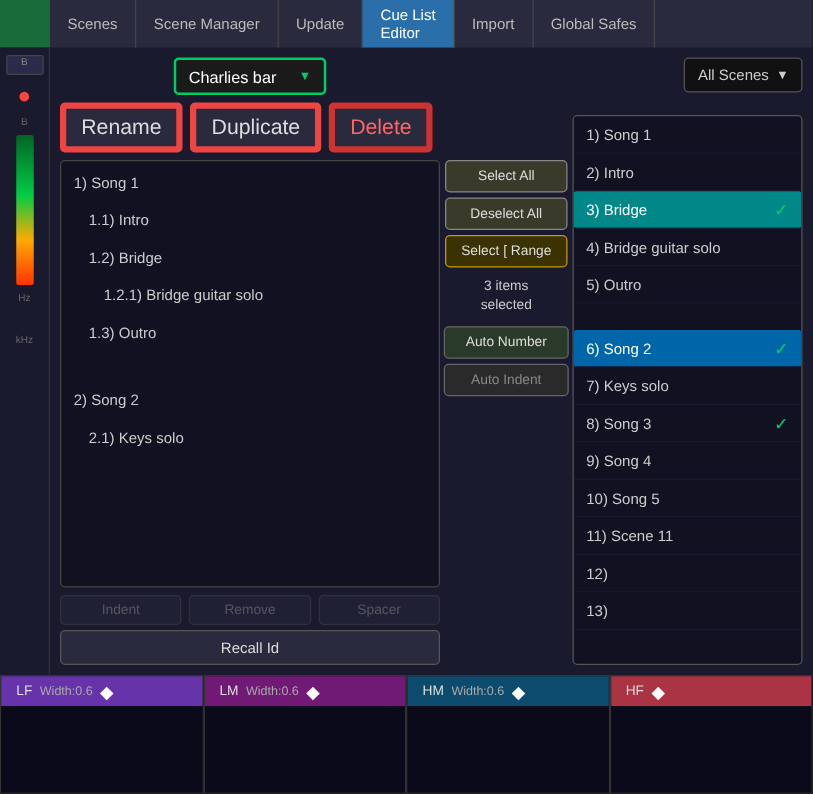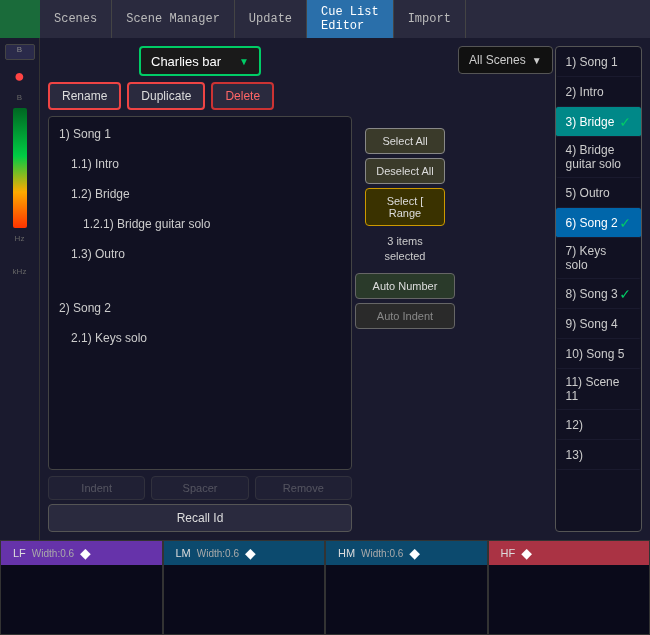--- a/index.html
+++ b/index.html
@@ -80,22 +80,22 @@
       display: flex;
       flex-direction: column;
       gap: 6px;
     }
 
     
     .right-panel {
       flex: 1;
       padding: 8px;
       display: flex;
-      flex-direction: row;
-      gap: 2px;
+      flex-direction: column;
+      gap: 18px;
     }
 
     
     .dropdown-btn {
       background: #1a1a1a;
       border: 2px solid #00cc66;
       border-radius: 4px;
       color: #fff;
       padding: 4px 10px;
       cursor: pointer;
@@ -112,22 +112,22 @@
 
     
     .action-row {
       display: flex;
       gap: 6px;
     }
     .btn {
       padding: 5px 12px;
       border-radius: 4px;
       cursor: pointer;
-      font-size: 12px;
-      border: 2px solid #ef4444;
+      font-size: 17px;
+      border: 5px solid #ef4444;
       color: #ddd;
       background: #2a2a3e;
     }
     .btn.btn-delete {
       border-color: #cc3333;
       color: #ff6666;
     }
 
     
     .scene-list {
@@ -197,21 +197,21 @@
     .select-panel {
       width: 90px;
       display: flex;
       flex-direction: column;
       align-items: center;
       padding: 8px 4px;
       gap: 4px;
       padding-top: 90px;
     }
     .select-btn {
-      width: 80px;
+      width: 98px;
       padding: 6px 4px;
       border-radius: 4px;
       cursor: pointer;
       font-size: 11px;
       border: 1px solid #888;
       color: #ddd;
       background: #3a3a2a;
       text-align: center;
     }
     .select-btn.select-range {
@@ -279,20 +279,21 @@
       justify-content: space-between;
       border-bottom: 1px solid #1a1a2e;
     }
     .cue-item.selected {
       background: #008888;
       color: #fff;
     }
     .cue-item.selected-blue {
       background: #0066aa;
       color: #fff;
+      margin-top: 21px;
     }
     .cue-item .check {
       color: #00cc66;
       font-size: 14px;
     }
 
     
     .panel-body {
       display: flex;
       flex: 1;
@@ -314,21 +315,21 @@
     .channel-header {
       display: flex;
       align-items: center;
       padding: 3px 12px;
       height: 24px;
       font-size: 11px;
       color: #ddd;
       gap: 6px;
     }
     .channel-header.lf { background: #6633aa; }
-    .channel-header.lm { background: #0c4a6e; }
+    .channel-header.lm { background: #701a75; }
     .channel-header.hm { background: #0c4a6e; text-align: center; }
     .channel-header.hf { background: #aa3344; }
     .channel-body {
       flex: 1;
       background: #0a0a1a;
     }
     .width-label {
       font-size: 10px;
       color: #aaa;
     }
@@ -339,38 +340,38 @@
 
     
     ::-webkit-scrollbar { width: 6px; }
     ::-webkit-scrollbar-track { background: #1a1a2e; }
     ::-webkit-scrollbar-thumb { background: #444; border-radius: 3px; }
 
     .header-top {
       display: flex;
       align-items: stretch;
       height: 38px;
-      font-family: Liberation Mono, monospace;
     }
   </style>
 </head>
 <body>
 
 <div style="width:650px;height:635px;overflow:hidden;display:flex;flex-direction:column;">
 
   <div class="header-top">
     <div class="top-bar-left"></div>
     <div id="nav-tabs" style="display:flex;flex:1;background:#2a2a3e;">
 
     <div class="nav-tab" style="white-space: pre;">Scenes</div>
         <div class="nav-tab" style="white-space: pre;">Scene Manager</div>
         <div class="nav-tab" style="white-space: pre;">Update</div>
         <div class="nav-tab active" style="white-space: pre;">Cue List
 Editor</div>
         <div class="nav-tab" style="white-space: pre;">Import</div>
+        <div class="nav-tab" style="white-space: pre;">Global Safes</div>
       </div>
   </div>
 
   <div class="panel-body" style="flex:1;overflow:hidden;">
 
     <div class="left-strip">
       <div class="left-strip-btn">B</div>
       <div style="color:#ff4444;font-size:18px;margin:4px 0;">●</div>
       <div class="left-strip-label">B</div>
       <div class="left-strip-meter"></div>
@@ -403,22 +404,22 @@
           <div class="scene-item indent1">1.3)  Outro</div>
           <div class="scene-item empty"></div>
           <div class="scene-item">2)  Song 2</div>
           <div class="scene-item indent1">2.1)  Keys solo</div>
           <div class="scene-item empty"></div>
         </div>
 
       <div class="center-bottom">
         <div class="side-btns">
           <div class="side-btn disabled">Indent</div>
+          <div class="side-btn disabled">Remove</div>
           <div class="side-btn disabled">Spacer</div>
-          <div class="side-btn disabled">Remove</div>
         </div>
         <div class="renumber-row">
           <div class="renumber-btn">Recall Id</div>
         </div>
       </div>
     </div>
 
     <div class="select-panel">
       <button class="select-btn">Select All</button>
       <button class="select-btn">Deselect All</button>

